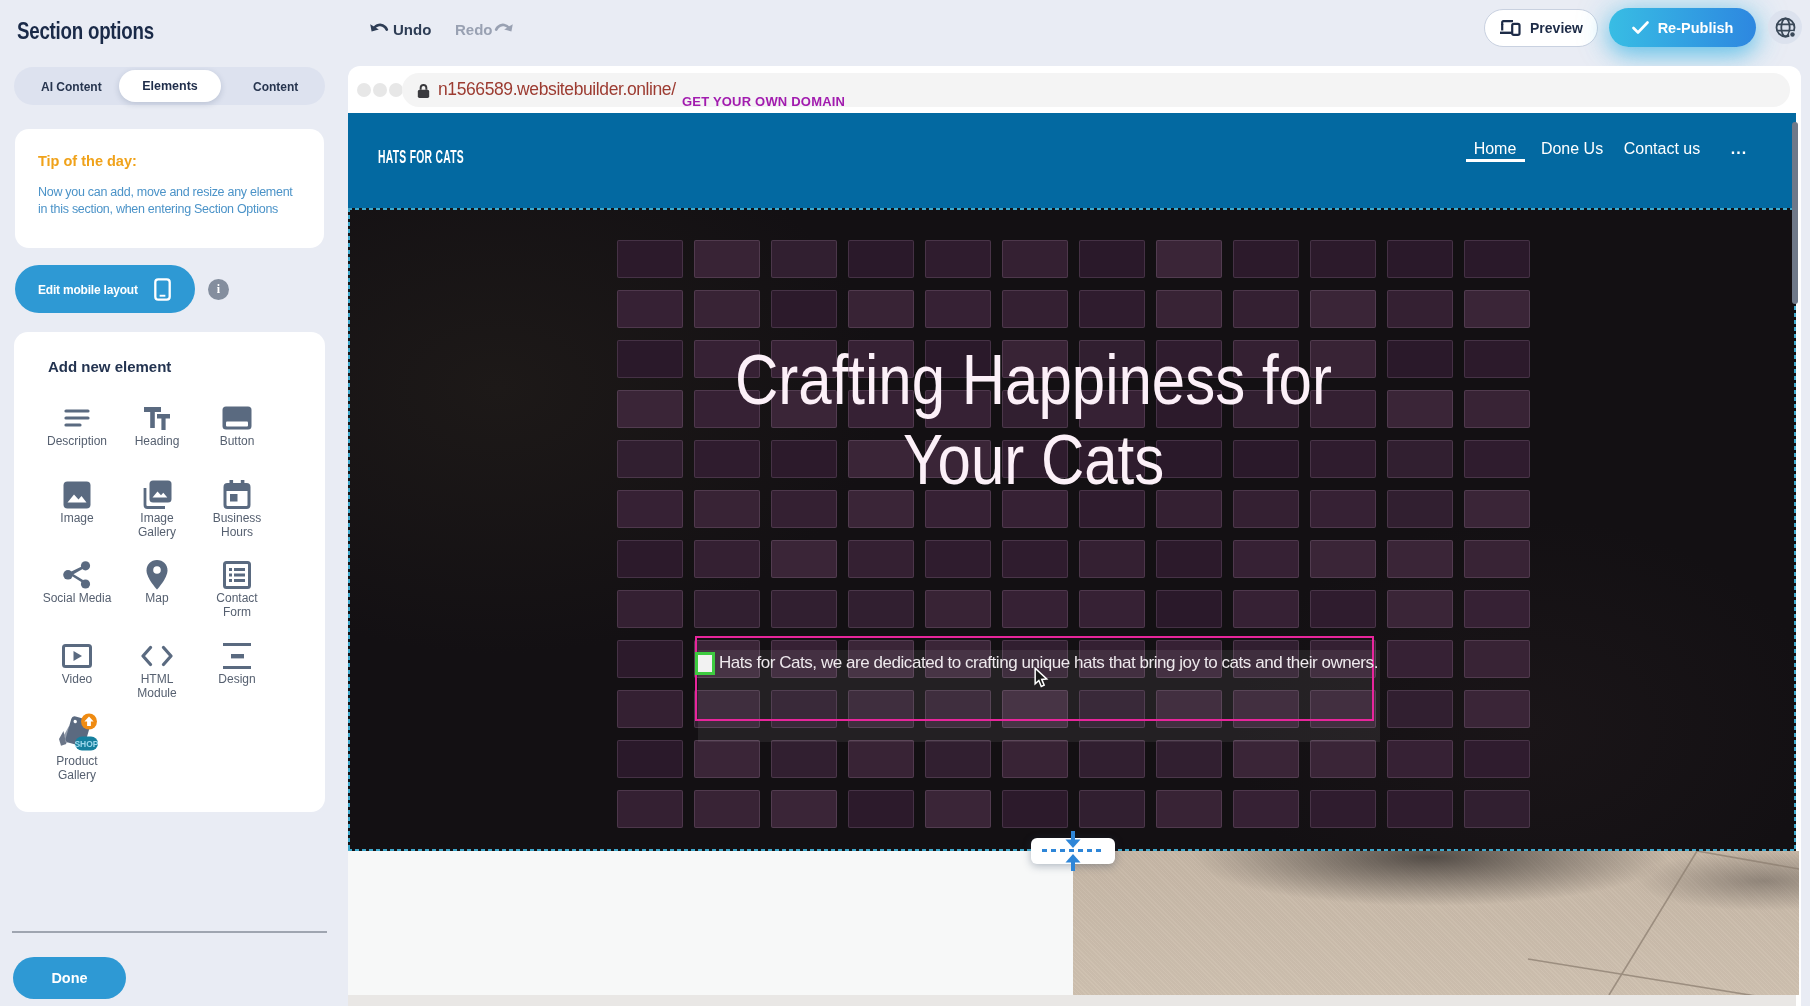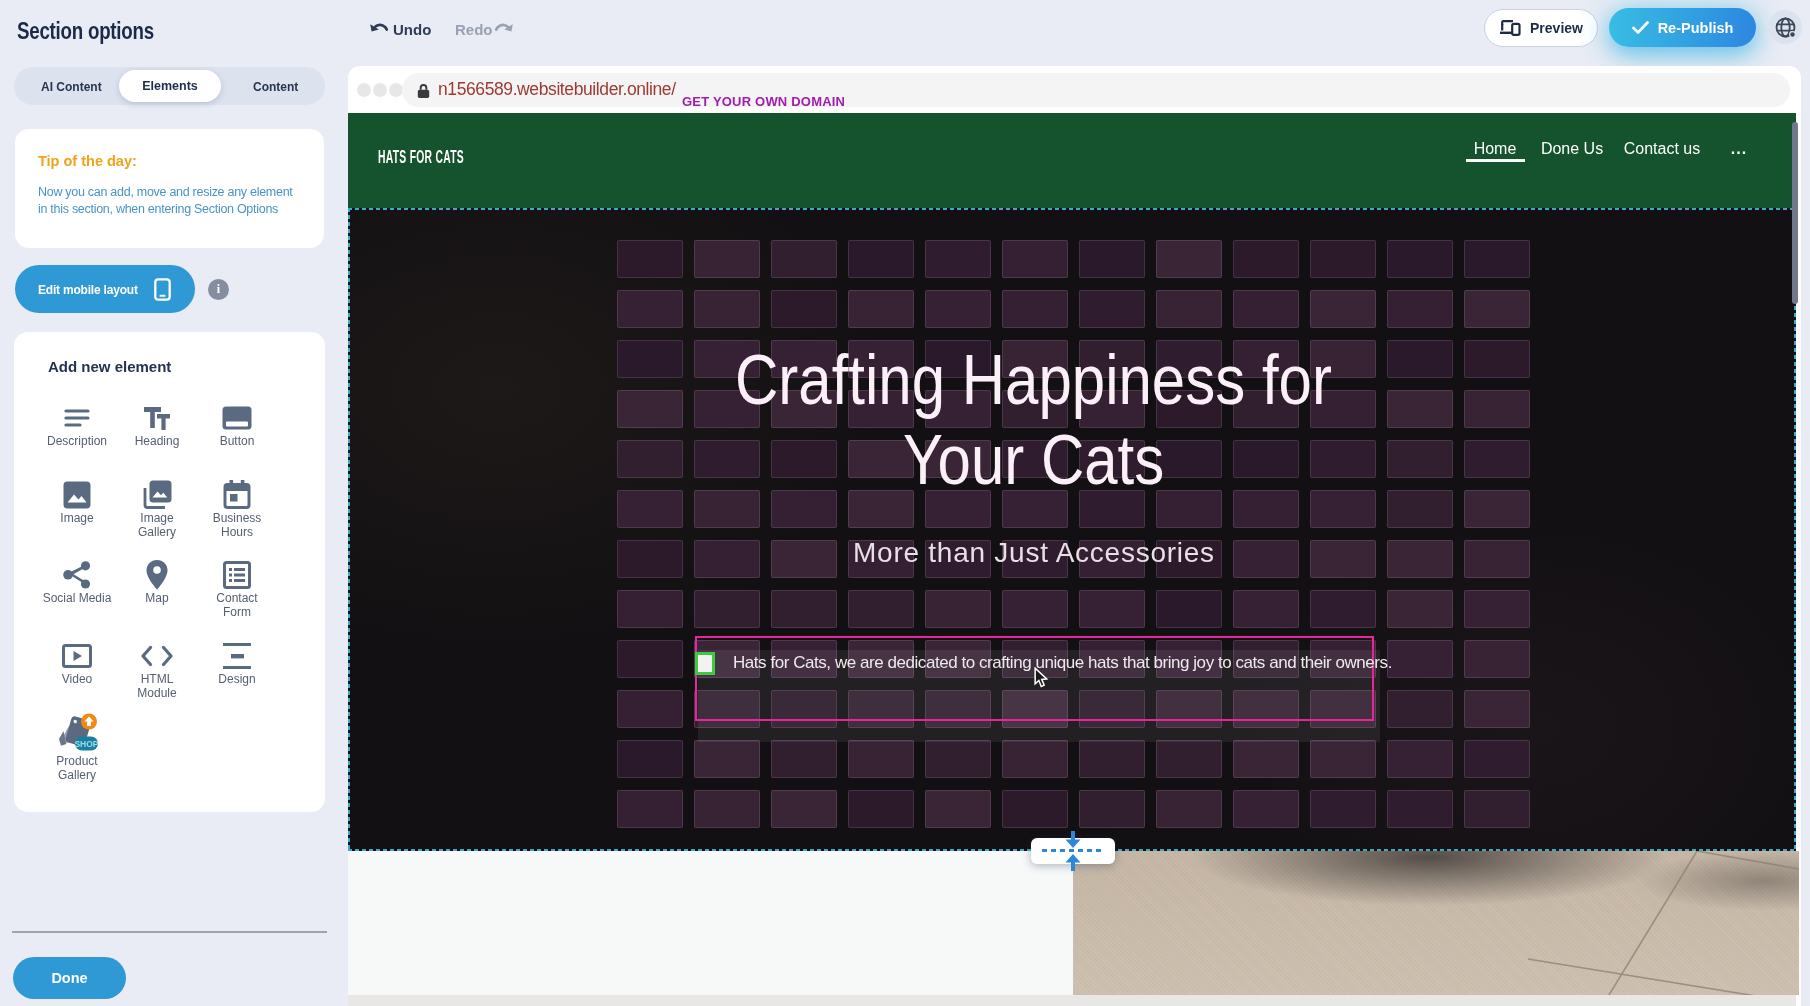--- a/index.html
+++ b/index.html
@@ -28,21 +28,21 @@
 .elbl { position:absolute; width:90px; margin-left:-45px; text-align:center; font-size:12px; color:#566070; line-height:13.5px; }
 #sideDivider { left:12px; top:931px; width:315px; height:2px; background:#9fa5b0; }
 #doneBtn { left:13px; top:957px; width:113px; height:42px; border-radius:21px; background:#2e99d4; color:#fff; font-size:14.5px; font-weight:bold; text-align:center; line-height:42px; }
 
 
 #canvas { left:348px; top:66px; width:1453px; height:940px; background:#fff; border-radius:12px 12px 0 0; overflow:hidden; }
 .dot { position:absolute; width:14px; height:14px; border-radius:50%; background:#e7e7e7; top:17px; }
 #urlpill { left:54px; top:7px; width:1388px; height:34px; border-radius:17px; background:#f4f4f4; }
 #urltext { left:90px; top:13px; font-size:17.5px; color:#9c3b31; letter-spacing:-0.4px; }
 #urlgreen { left:334px; top:28px; font-size:13px; font-weight:bold; color:#a21caf; letter-spacing:.2px; }
-#redhdr { left:0; top:47px; width:1448px; height:95px; background:#14532d; }
+#redhdr { left:0; top:47px; width:1448px; height:95px; background:#0369a1; }
 #logo { left:30px; top:33px; font-size:19px; font-weight:bold; color:#fff; transform:scaleX(.545); transform-origin:left; letter-spacing:.5px; }
 .nav { position:absolute; top:27px; font-size:16px; color:#fff; transform:translateX(-50%); }
 #homeUl { left:1118px; top:46px; width:59px; height:3px; background:#fff; }
 #hero { left:0; top:142px; width:1448px; height:643px; background:
   radial-gradient(550px 380px at 150px 180px, #1d1918 0%, rgba(29,25,24,0) 70%),
   radial-gradient(420px 300px at 1180px 520px, #1a1518 0%, rgba(26,21,24,0) 70%),
   #131013; overflow:hidden; }
 .tile { position:absolute; width:66px; height:38px; border-radius:2px; border:1px solid rgba(210,180,210,.16); }
 #h1a,#h1b { position:absolute; white-space:nowrap; font-size:71px; font-weight:400; color:#fcf0f8; line-height:71px; transform:scaleX(.845); transform-origin:left; }
 #h1a { left:387px; top:136px; }
@@ -383,28 +383,27 @@
 <div class="tile" style="left:577px;top:582px;background:#3a2537"></div>
 <div class="tile" style="left:654px;top:582px;background:#2c1a2b"></div>
 <div class="tile" style="left:731px;top:582px;background:#311f30"></div>
 <div class="tile" style="left:808px;top:582px;background:#382335"></div>
 <div class="tile" style="left:885px;top:582px;background:#362134"></div>
 <div class="tile" style="left:962px;top:582px;background:#2f1c2e"></div>
 <div class="tile" style="left:1039px;top:582px;background:#2f1c2e"></div>
 <div class="tile" style="left:1116px;top:582px;background:#311f30"></div>
     <div id="h1a">Crafting Happiness for</div>
     <div id="h1b">Your Cats</div>
-    <div id="sub">More than Just Accessories</div>
     <div id="hoverOverlay"></div>
     <div id="pinkBox"></div>
     <div id="greenHandle"></div>
     <svg class="abs" style="left:686px;top:459px" width="15" height="22" viewBox="0 0 13 19">
         <path d="M1 1 L1 14.5 L4.2 11.6 L6.3 16.8 L8.8 15.7 L6.7 10.7 L11 10.3 Z" fill="#1a1a1a" stroke="#fff" stroke-width="1.3"></path>
       </svg>
-    <div class="para" style="left:385px;top:444px">Hats for Cats, we are dedicated to crafting unique hats that bring joy to cats and their owners.</div>
+    <div class="para" style="left:371px;top:444px">Hats for Cats, we are dedicated to crafting unique hats that bring joy to cats and their owners.</div>
   </div>
   <div class="abs" id="bottomSec">
     <div id="photo">
         <svg width="726" height="144" viewBox="0 0 726 144" style="position:absolute;left:0;top:0">
           <g stroke="#8d7f71" stroke-width="1.6" opacity=".75" fill="none">
             <path d="M624 0 L536 144"></path>
             <path d="M455 108 L726 152"></path>
             <path d="M624 0 L726 18"></path>
           </g>
         </svg>

